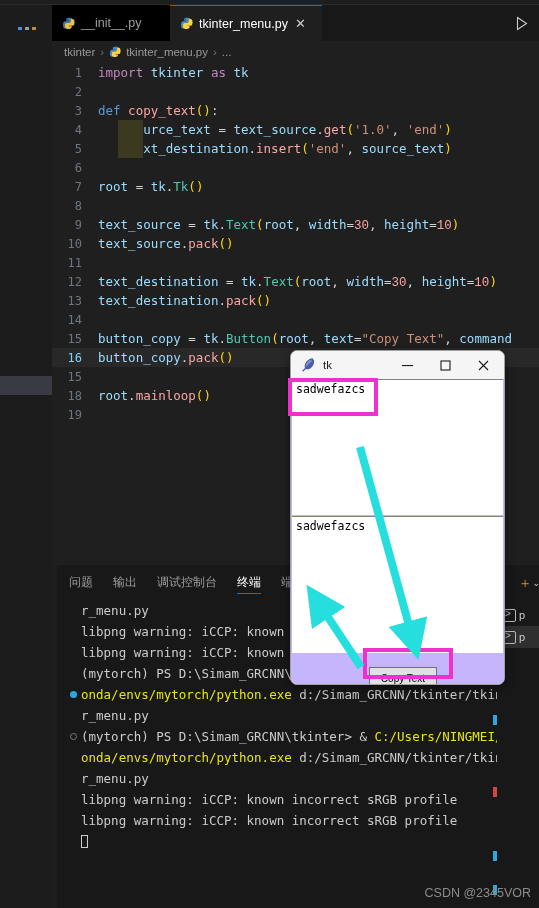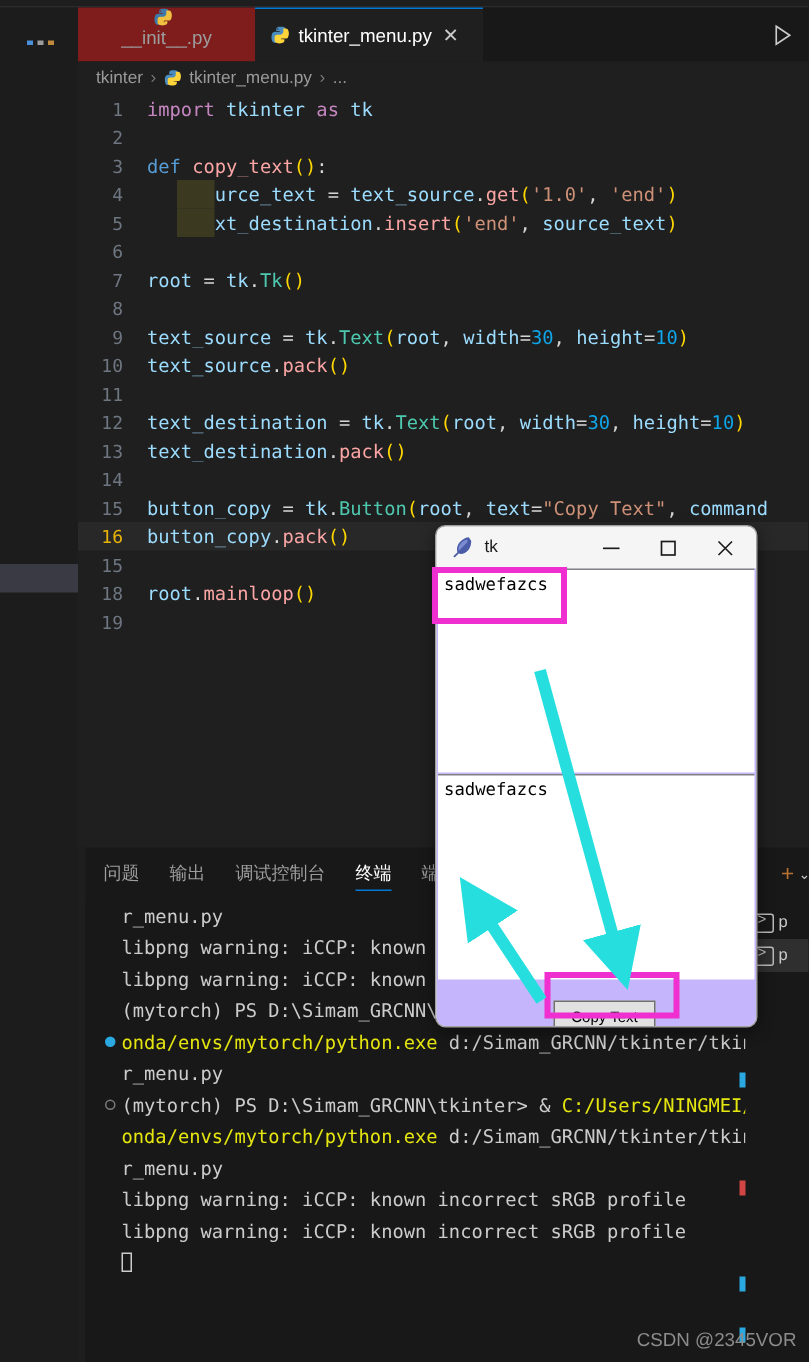--- a/index.html
+++ b/index.html
@@ -12,45 +12,45 @@
   
   #top-strip { position:absolute; left:0; top:0; width:539px; height:5px; background:#1e1e1e; border-bottom:1px solid #2b2b2b;}
   
   #left-strip { position:absolute; left:0; top:5px; width:52px; height:903px; background:#1c1c1c; }
   #left-dots { position:absolute; left:16px; top:14px; width:24px; height:18px; color:#8c8c8c; font-size:15px; letter-spacing:1px; line-height:18px; }
   #left-highlight { position:absolute; left:0; top:371px; width:52px; height:19px; background:#3a3a44; }
   
   #tabbar { position:absolute; left:52px; top:5px; width:487px; height:36px; background:#181818; }
   .tab { position:absolute; top:0; height:36px; display:flex; align-items:center; padding:0 10px; font-size:12.5px; color:#9d9d9d; }
   .tab .pyicon { width:13px; height:13px; margin-right:6px; flex:0 0 auto; }
-  #tab-init { left:0; width:118px; background:#7f1d1d;flex-direction:column; }
+  #tab-init { left:0; width:118px; background:#000000; }
   #tab-active { left:118px; width:152px; background:#1f1f1f; color:#ffffff; border-top:1px solid #0078d4; }
   #tab-active .close { margin-left:7px; font-size:13px; color:#cccccc; line-height:1; }
   #run-btn { position:absolute; right:6px; top:7px; width:22px; height:22px; display:flex; align-items:center; justify-content:center; }
   
   #breadcrumb { position:absolute; left:52px; top:41px; width:487px; height:22px; background:#1f1f1f;
                 display:flex; align-items:center; font-size:11.5px; color:#9a9a9a; padding-left:12px; gap:5px; }
   #breadcrumb .sep { color:#767676; }
   
   #editor { position:absolute; left:52px; top:63px; width:487px; height:502px; background:#1f1f1f; overflow:hidden; }
   .code-line { position:relative; height:19px; display:flex; align-items:center;
                font-family:"DejaVu Sans Mono", monospace; font-size:12.5px; white-space:pre; }
   .code-line.active { background:#282828; }
   .ln { width:46px; text-align:right; padding-right:16px; color:#6e7681; flex:0 0 auto; font-size:12px; }
-  .code-line.active .ln { color:#eab308; }
+  .code-line.active .ln { color:#7dd3fc; }
   .ctext { flex:1 1 auto; overflow:hidden; }
   .indent-guide { position:absolute; left:66px; top:0; width:25px; height:19px; background:#3b3a20; }
   
   .k  { color:#c586c0; }   
   .kb { color:#569cd6; }   
   .fn { color:#fca5a5; }   
   .id { color:#9cdcfe; }   
   .cl { color:#4ec9b0; }   
   .st { color:#ce9178; }   
-  .nu { color:#0ea5e9; }   
+  .nu { color:#fca5a5;font-family:Liberation Mono, monospace; }   
   .op { color:#d4d4d4; }   
   .p1 { color:#ffd700; }   
   
   #panel { position:absolute; left:57px; top:565px; width:487px; height:343px; background:#181818; }
   #panel-tabs { position:absolute; left:0; top:0; width:487px; height:35px; display:flex; align-items:center; padding-left:12px; gap:20px; }
   .ptab { font-size:12px; color:#9d9d9d; position:relative; height:35px; display:flex; align-items:center; }
   .ptab.active { color:#ffffff; }
   .ptab.active::after { content:""; position:absolute; left:0; right:0; bottom:6px; height:1px; background:#0078d4; }
   #panel-actions { position:absolute; right:4px; top:0; height:35px; display:flex; align-items:center; gap:3px; color:#cccccc; font-size:13px; }
   #panel-actions .chev { font-size:9px; }

